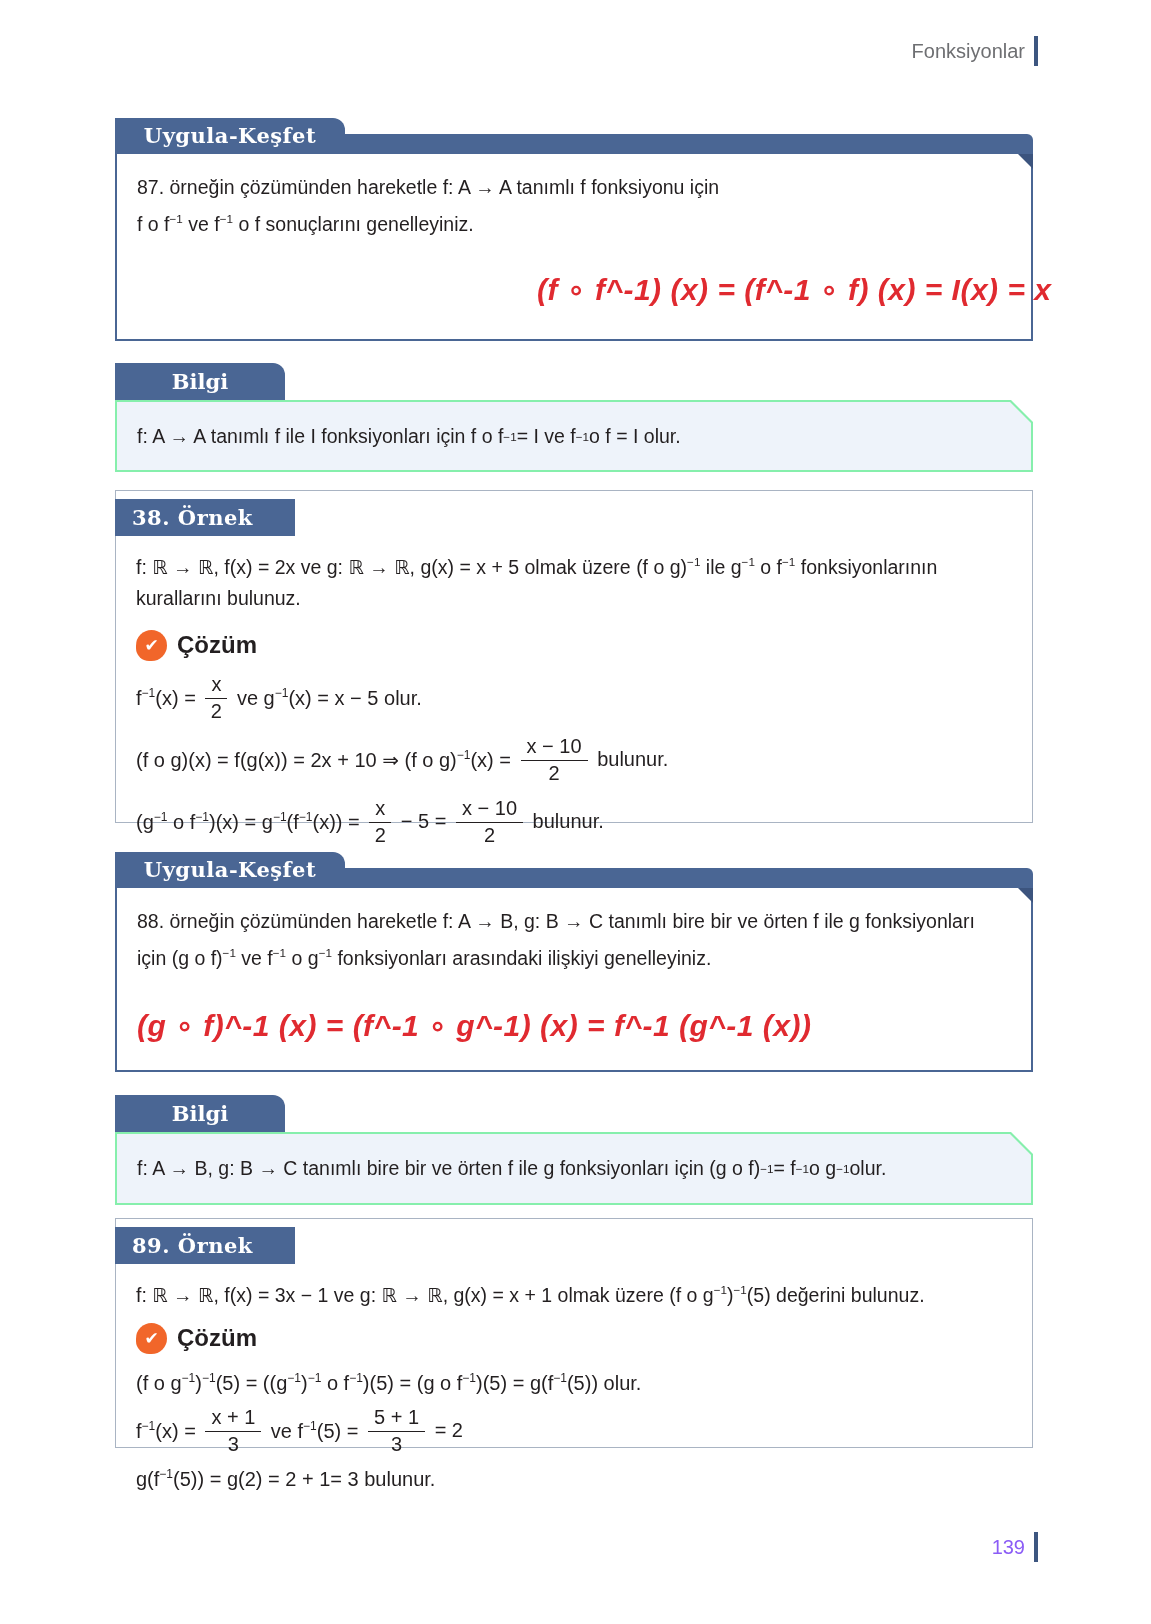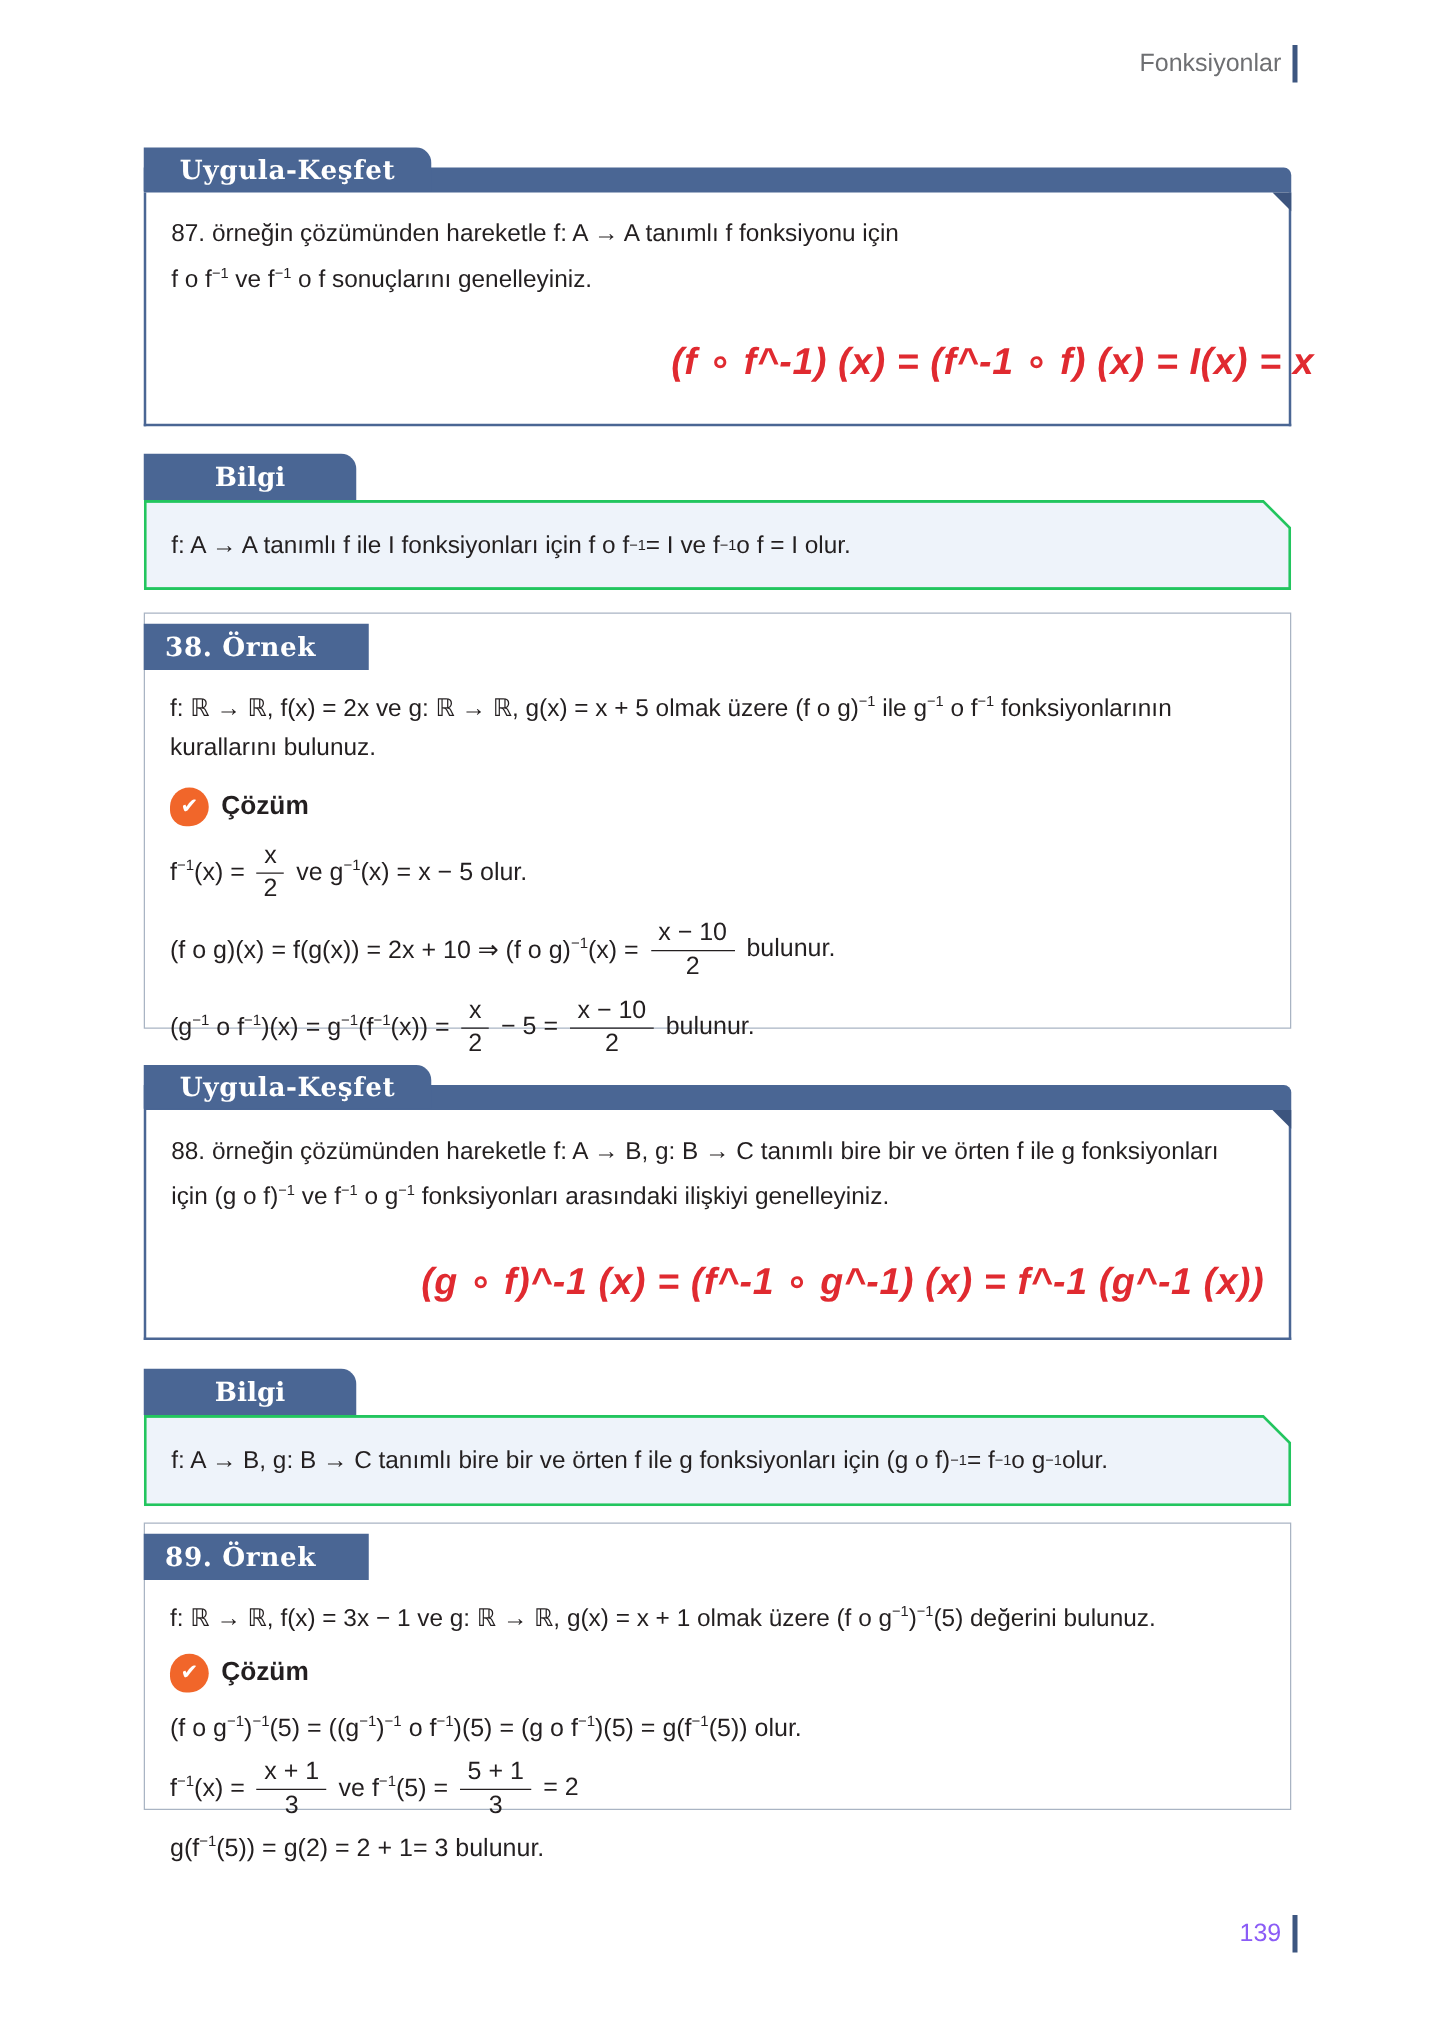--- a/index.html
+++ b/index.html
@@ -44,21 +44,21 @@
   }
   
   .bilgi-tab {
     position:absolute; top:0; left:0; width:170px; height:37px; z-index:2;
     background:#4a6694; border-radius:0 12px 0 0;
     display:flex; align-items:center; justify-content:center;
     color:#fff; font-family:"DejaVu Serif","Liberation Serif",serif;
     font-weight:bold; font-size:21px;
   }
   .bilgi-outer {
-    position:absolute; top:37px; left:0; right:0; bottom:0; background:#22c55e;
+    position:absolute; top:37px; left:0; right:0; bottom:0; background:#86efac;
     clip-path:polygon(0 0, calc(100% - 22px) 0, 100% 22px, 100% 100%, 0 100%);
   }
   .bilgi-inner {
     position:absolute; inset:2px; background:#eef3fa;
     clip-path:polygon(0 0, calc(100% - 21px) 0, 100% 21px, 100% 100%, 0 100%);
     display:flex; align-items:center; padding:0 20px;
     font-size:19.5px;
   }
   
   .ornek-box { position:absolute; inset:0; background:#fff; border:1px solid #a9b4c3; }
@@ -69,21 +69,21 @@
     font-weight:bold; font-size:21px; letter-spacing:0.5px;
   }
   .ornek-content { position:absolute; top:56px; left:21px; right:21px; }
   .ornek-q { font-size:19.5px; line-height:31px; }
   .cozum-row { display:flex; align-items:center; gap:10px; margin-top:16px; }
   .check-badge {
     width:31px; height:31px; border-radius:50% 50% 50% 42%;
     background:#f1662a; color:#fff; display:flex; align-items:center; justify-content:center;
     font-size:17px; font-weight:bold;
   }
-  .cozum-label { font-size:21px; font-weight:bold; }
+  .cozum-label { font-size:24px; font-weight:bold; }
   
   .math-line { display:flex; align-items:center; font-size:20px; margin-top:12px; min-height:34px; flex-wrap:nowrap; }
   .math-line .mt { white-space:pre; }
   sup { font-size:0.6em; }
   .frac { display:inline-block; text-align:center; margin:0 4px; line-height:1.15; }
   .frac .num { display:block; padding:0 6px 2px; border-bottom:1.7px solid #231f20; }
   .frac .den { display:block; padding-top:1px; }
 </style>
 </head>
 <body>
@@ -154,21 +154,21 @@
     </div>
   </div>
 
   <div class="section" style="top:852px; height:220px;">
     <div class="uk-bar"></div>
     <div class="uk-tab">Uygula-Keşfet</div>
     <div class="uk-box"></div>
     <div class="uk-content">
       <div class="uk-line">88. örneğin çözümünden hareketle f: A → B, g: B → C tanımlı bire bir ve örten f ile g fonksiyonları</div>
       <div class="uk-line">için (g o f)<sup>−1</sup> ve f<sup>−1</sup> o g<sup>−1</sup> fonksiyonları arasındaki ilişkiyi genelleyiniz.</div>
-      <div class="uk-answer" style="margin-top:34px; margin-left:200px;">(g ∘ f)^-1 (x) = (f^-1 ∘ g^-1) (x) = f^-1 (g^-1 (x))</div>
+      <div class="uk-answer" style="margin-top:34px; ">(g ∘ f)^-1 (x) = (f^-1 ∘ g^-1) (x) = f^-1 (g^-1 (x))</div>
     </div>
   </div>
 
   <div class="section" style="top:1095px; height:110px;">
     <div class="bilgi-tab">Bilgi</div>
     <div class="bilgi-outer">
       <div class="bilgi-inner">f: A → B, g: B → C tanımlı bire bir ve örten f ile g fonksiyonları için (g o f)<sup>−1</sup> = f<sup>−1</sup> o g<sup>−1</sup> olur.</div>
     </div>
   </div>
 

